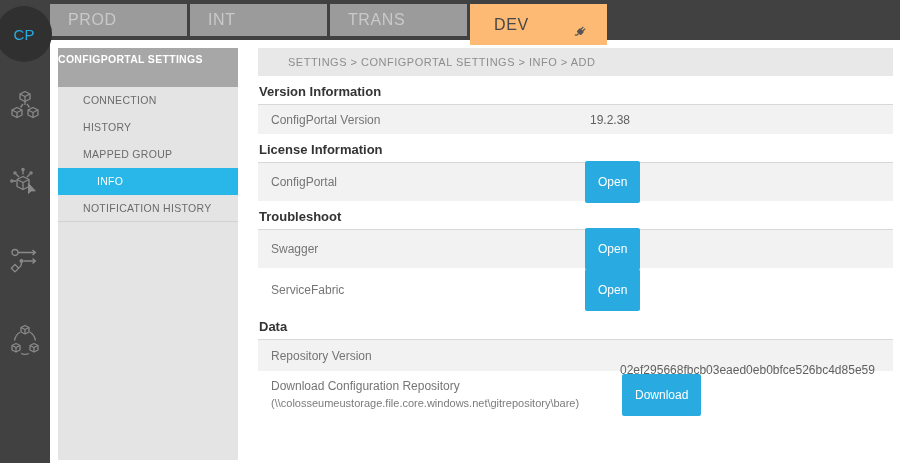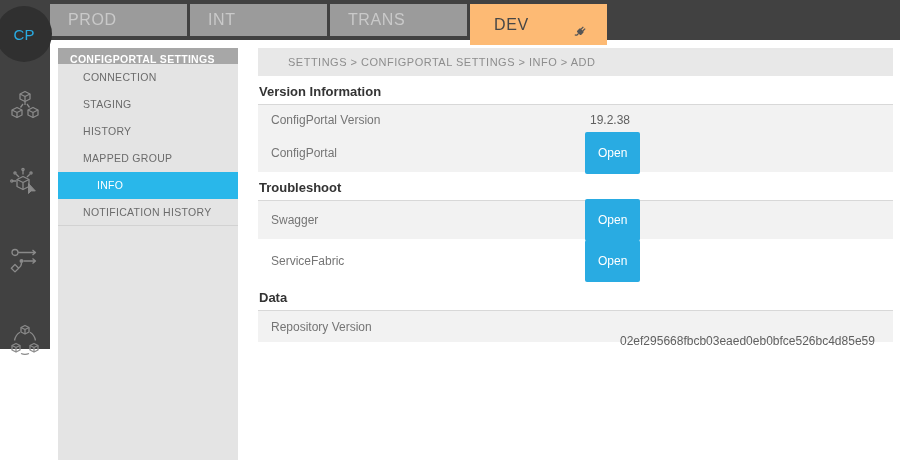--- a/index.html
+++ b/index.html
@@ -19,34 +19,34 @@
   }
   .tab.active {
     height:41px; background:#fdba74; color:#474747; line-height:38px;
     display:flex; align-items:center; justify-content:space-between;
     padding:0 18px 0 24px; z-index:3;
   }
   .tab.active .tab-label { letter-spacing:.6px; }
   .plug-icon { width:17px; height:17px; display:inline-block; }
 
   
-  .leftrail { position:absolute; left:0; top:0; width:50px; height:349px; background:#414141; z-index:4; }
+  .leftrail { position:absolute; left:0; top:0; width:50px; height:463px; background:#414141; z-index:4; }
   .avatar {
     position:absolute; left:-4px; top:6px; width:56px; height:56px; border-radius:50%;
     background:#303030; color:#29abe2; font-size:15px;
     display:flex; align-items:center; justify-content:center; cursor:pointer;
   }
   .rail-icons { position:absolute; left:0; top:88px; width:50px; display:flex; flex-direction:column; align-items:center; gap:44px; }
   .rail-icon { width:34px; height:34px; cursor:pointer; }
 
   
   .sidebar { position:absolute; left:58px; top:48px; width:180px; height:412px; background:#e4e4e4; z-index:2; }
   .sidebar-header {
-    height:16px; background:#a7a7a7; color:#ffffff; font-size:10.5px; font-weight:bold;
-    letter-spacing:.3px; line-height:23px; padding-left:12px; white-space:nowrap;
+    height:39px; background:#a7a7a7; color:#ffffff; font-size:10.5px; font-weight:bold;
+    letter-spacing:.3px; line-height:23px; white-space:nowrap;
   }
   .sidebar-item {
     height:27px; line-height:27px; padding-left:25px; font-size:10.5px; letter-spacing:.3px;
     color:#6b6b6b; cursor:pointer; white-space:nowrap;
   }
   .sidebar-item.selected { background:#29b7ea; color:#ffffff;padding-left:39px; }
   .sidebar-item.last { border-bottom:1px solid #d2d2d2; }
 
   
   .main { position:absolute; left:258px; top:48px; width:635px; z-index:1; }
@@ -138,51 +138,58 @@
         <path d="M26 21.5l4 2V28l-4 2-4-2v-4.5z"></path>
           <path d="M22 23.5l4 2 4-2M26 25.5V30"></path>
         <path d="M6.5 18.5c.8-4 3-6.8 5.5-8.2M27.5 18.5c-.8-4-3-6.8-5.5-8.2M13 31.5c2.7 1.2 5.3 1.2 8 0"></path>
       </svg>
     </div>
   </div>
 
   <div class="sidebar">
     <div class="sidebar-header">CONFIGPORTAL SETTINGS</div>
     <div class="sidebar-item">CONNECTION</div>
-    <div class="sidebar-item">STAGING</div>
     <div class="sidebar-item">HISTORY</div>
     <div class="sidebar-item">MAPPED GROUP</div>
     <div class="sidebar-item selected">INFO</div>
     <div class="sidebar-item last">NOTIFICATION HISTORY</div>
   </div>
 
   <div class="main">
     <div class="breadcrumb">SETTINGS &gt; CONFIGPORTAL SETTINGS &gt; INFO &gt; ADD</div>
 
     <div class="section-title">Version Information</div>
     <div class="row shade h29">
       <span>ConfigPortal Version</span>
       <span class="val">19.2.38</span>
     </div>
 
+    <div class="section-title">License Information</div>
     <div class="row shade h38">
       <span>ConfigPortal</span>
       <button class="btn">Open</button>
     </div>
 
     <div class="section-title">Troubleshoot</div>
     <div class="row shade h38">
       <span>Swagger</span>
       <button class="btn">Open</button>
     </div>
     <div class="row h43">
       <span>ServiceFabric</span>
       <button class="btn">Open</button>
     </div>
 
     <div class="section-title">Data</div>
     <div class="row shade h31">
       <span>Repository Version</span>
       <span class="val wide">02ef295668fbcb03eaed0eb0bfce526bc4d85e59</span>
     </div>
+    <div class="row h48 two-line">
+      <span>
+        <span class="label-main">Download Configuration Repository</span>
+        <span class="label-sub">(\\colosseumeustorage.file.core.windows.net\gitrepository\bare)</span>
+      </span>
+      <button class="btn wide">Download</button>
+    </div>
   </div>
 
 </div>
 
 </body></html>

